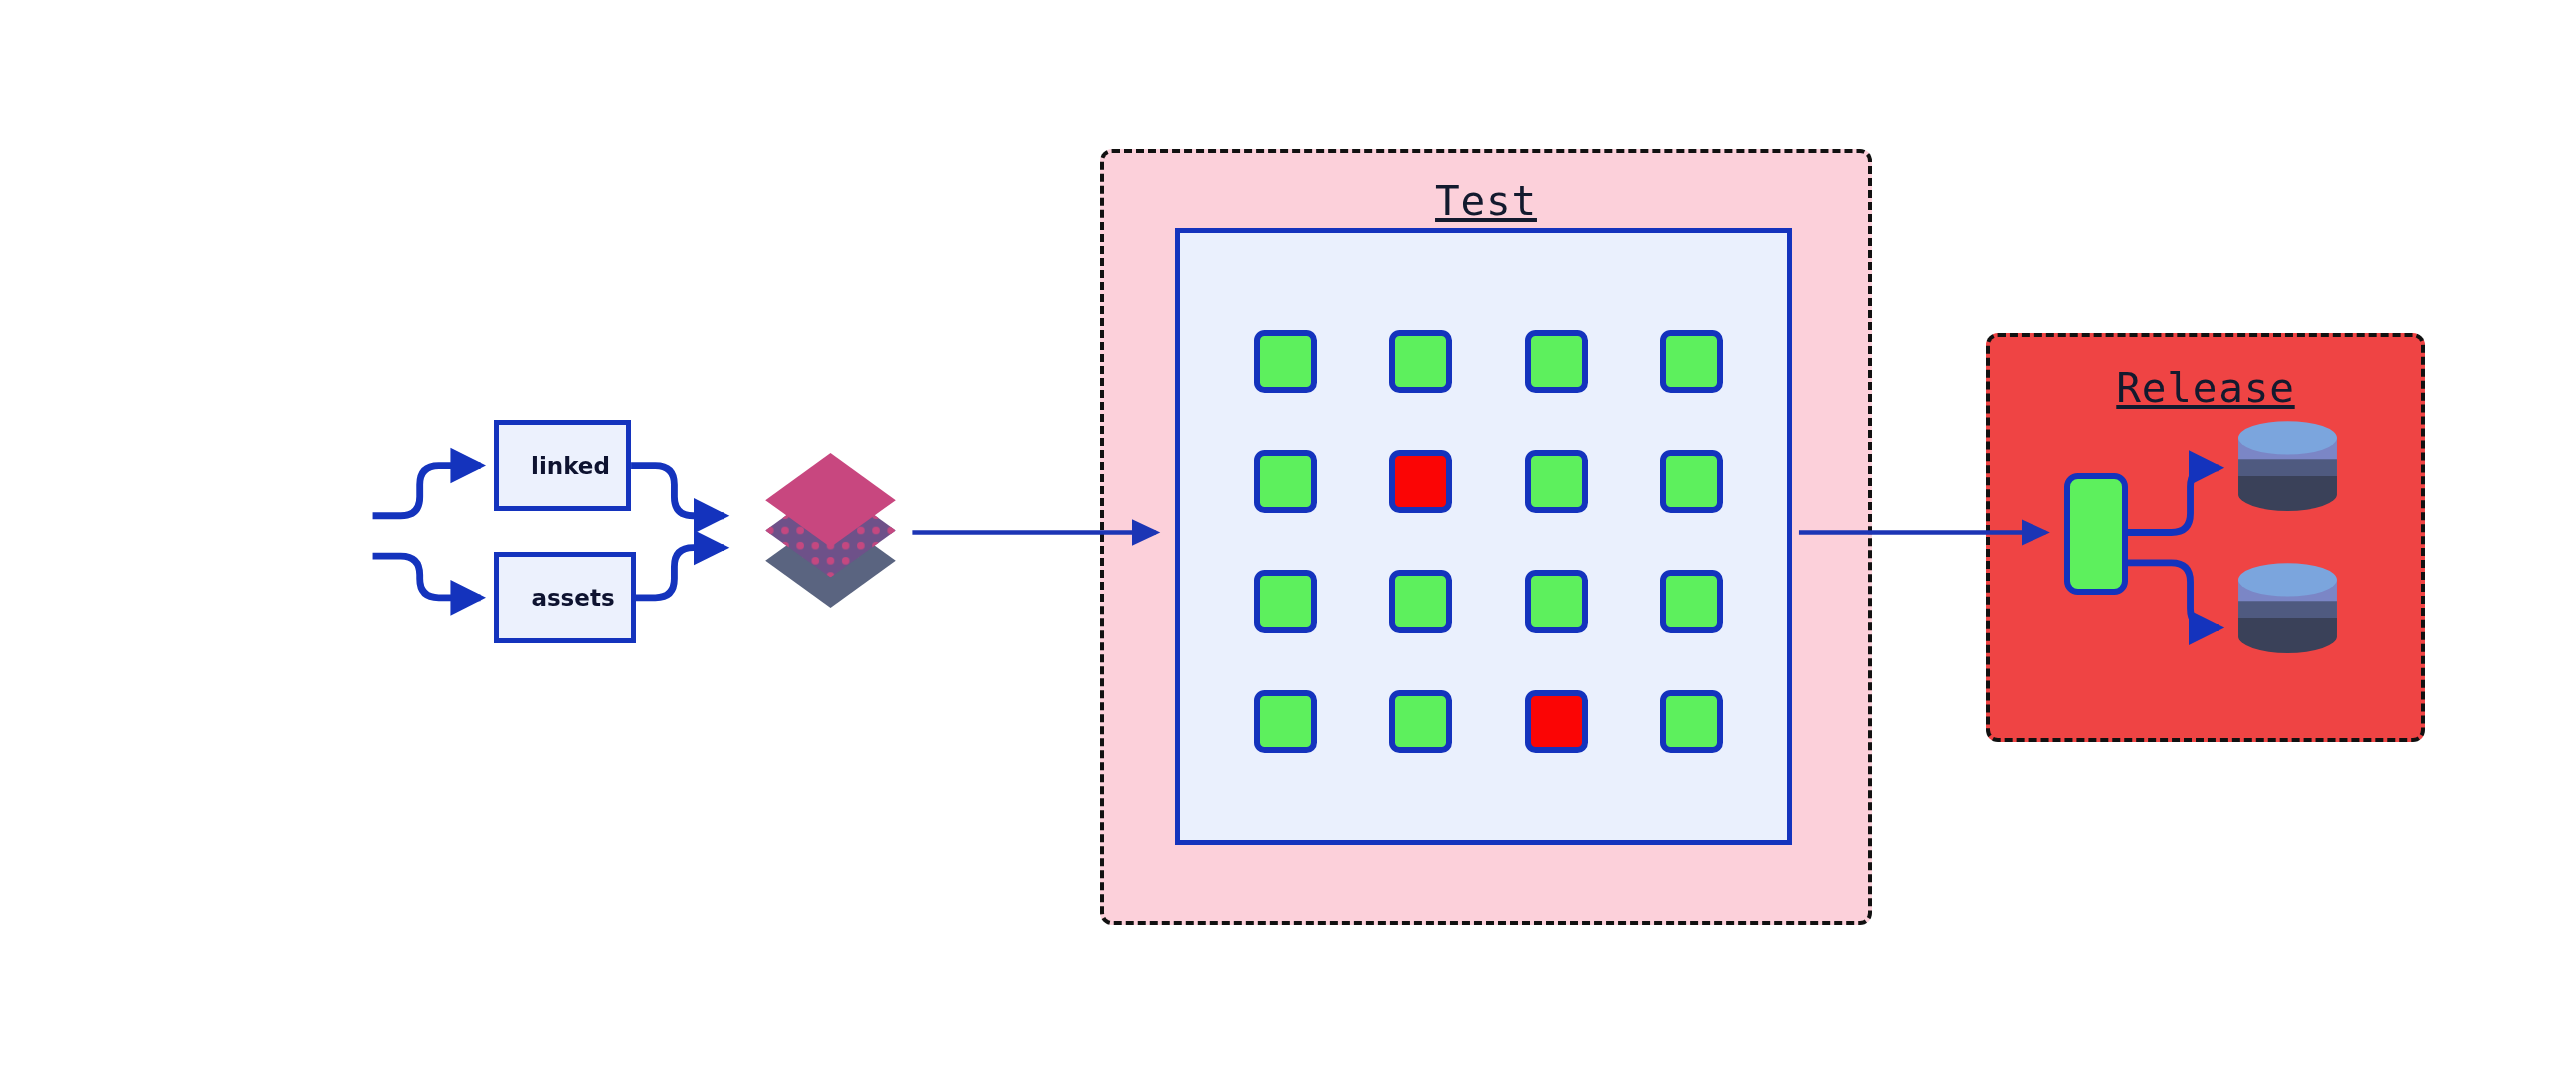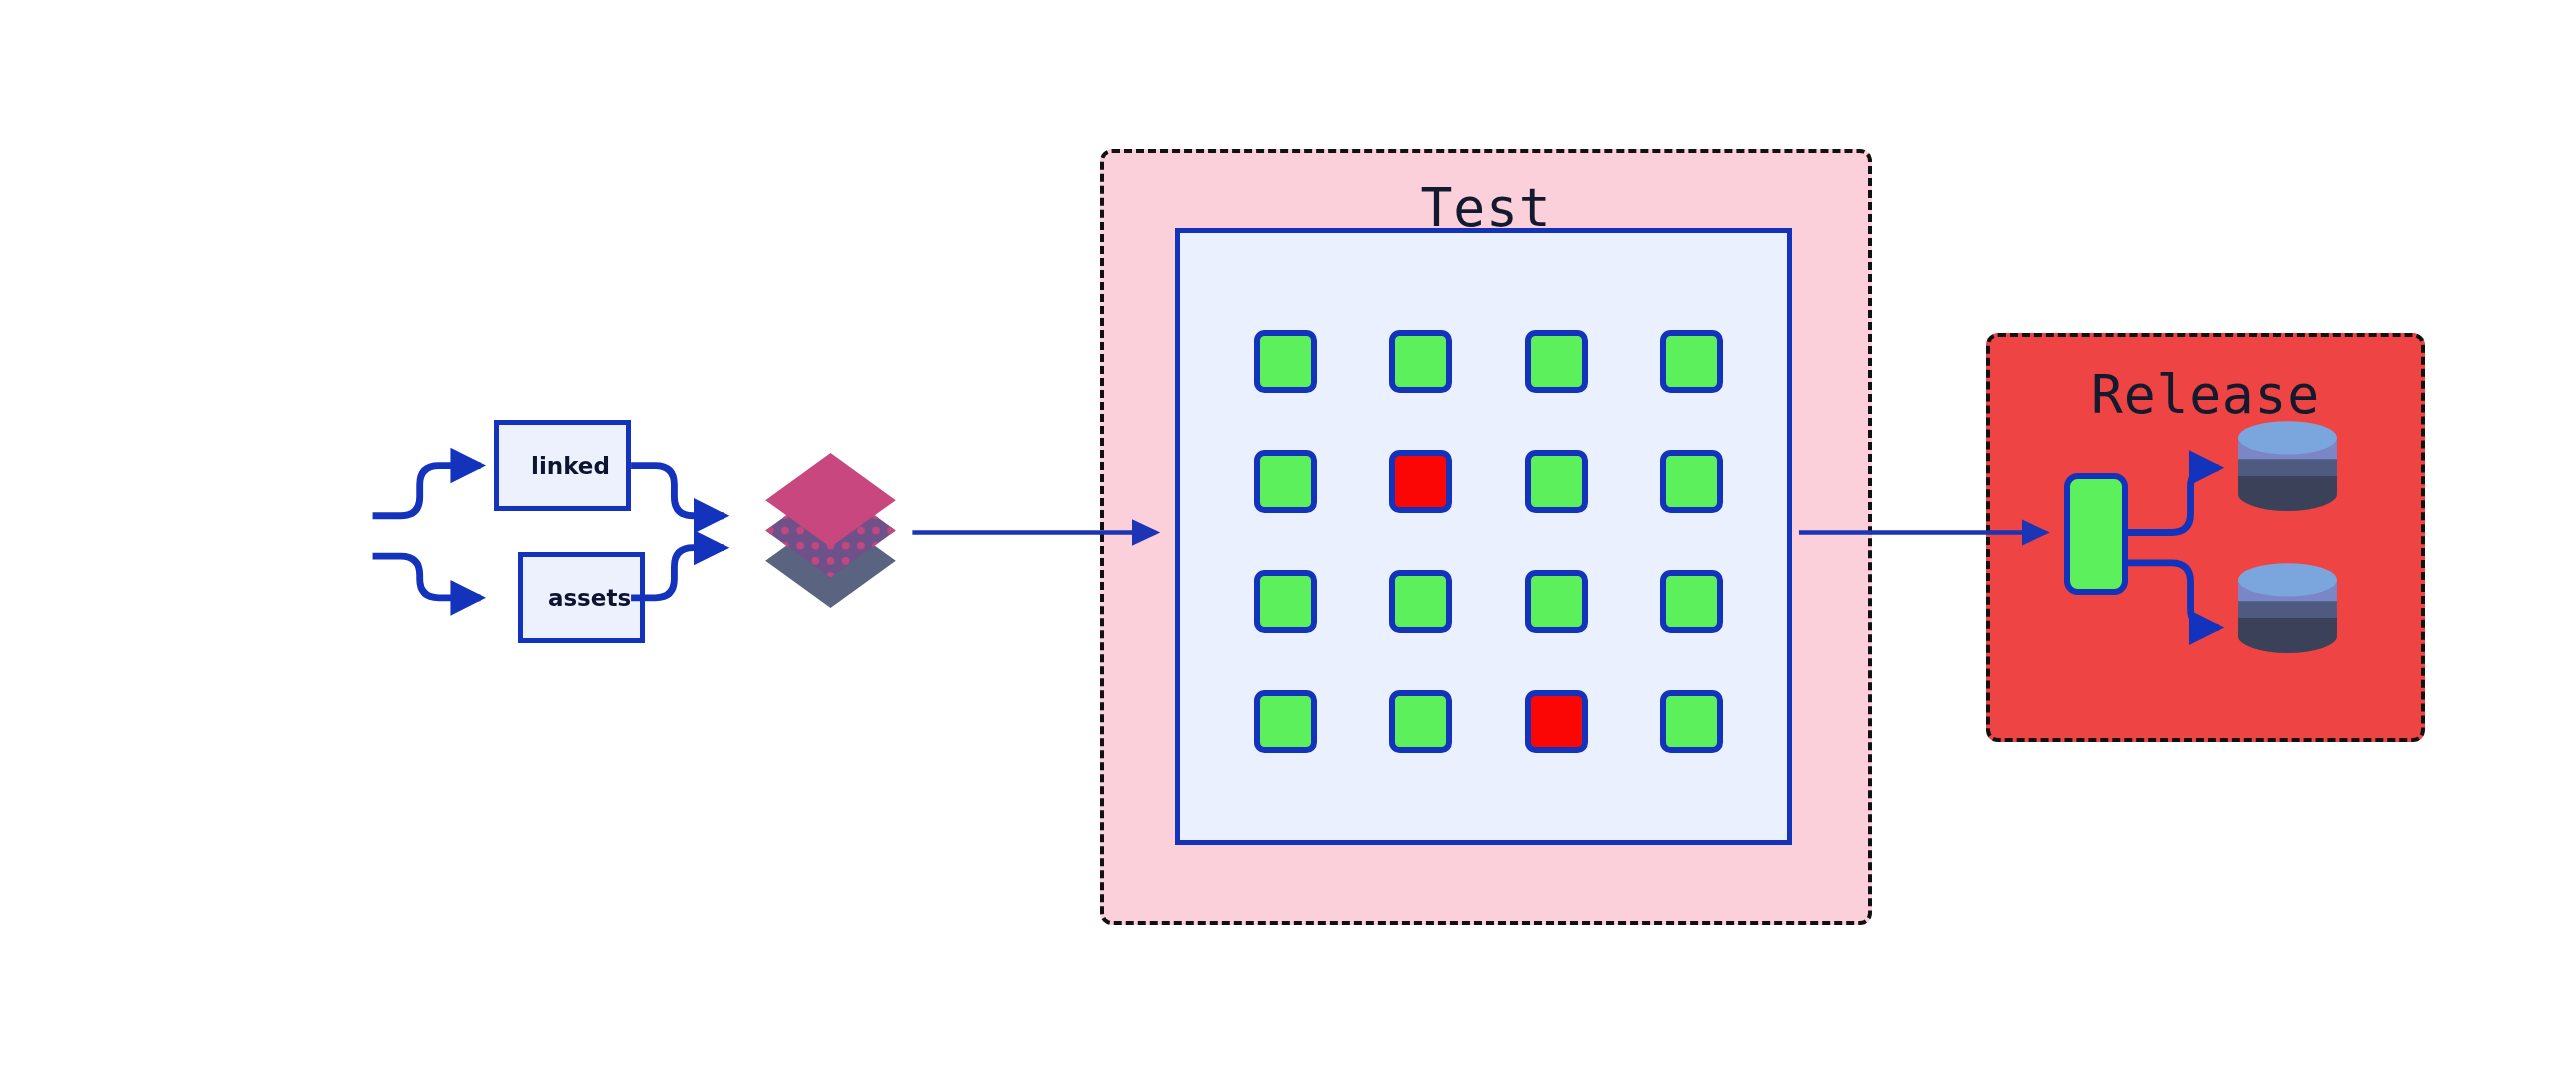--- a/index.html
+++ b/index.html
@@ -28,25 +28,26 @@
     box-sizing: border-box;
     border: 4.6px dashed #111111;
     border-radius: 12px;
   }
   .stage-title {
     position: absolute;
     left: 0;
     width: 100%;
     text-align: center;
     font-family: "DejaVu Sans Mono", monospace;
-    font-size: 53px;
+    font-size: 41px;
     font-weight: 400;
     color: #131a2e;
     letter-spacing: 0.8px;
     white-space: nowrap;
+    text-decoration: underline;
   }
 
   #stage-build {
     left: 154px;
     top: 339px;
     width: 833px;
     height: 395px;
     background: #fce8cc;
   }
   #stage-build .stage-title { top: 27px; }
@@ -79,21 +80,21 @@
     align-items: center;
     justify-content: center;
     font-family: "DejaVu Sans", sans-serif;
     font-weight: bold;
     font-size: 23px;
     color: #0e1330;
     padding-left: 16px;
   }
   #node-source { left: 228px; top: 470px; width: 144px; height: 122px; }
   #node-linked { left: 494px; top: 420px; width: 137px; height: 91px; }
-  #node-assets { left: 518px; top: 552px; width: 127px; height: 91px; }
+  #node-assets { left: 494px; top: 552px; width: 142px; height: 91px; }
 
   
   #icon-layers {
     position: absolute;
     left: 747px;
     top: 447px;
     width: 167px;
     height: 167px;
   }
 

